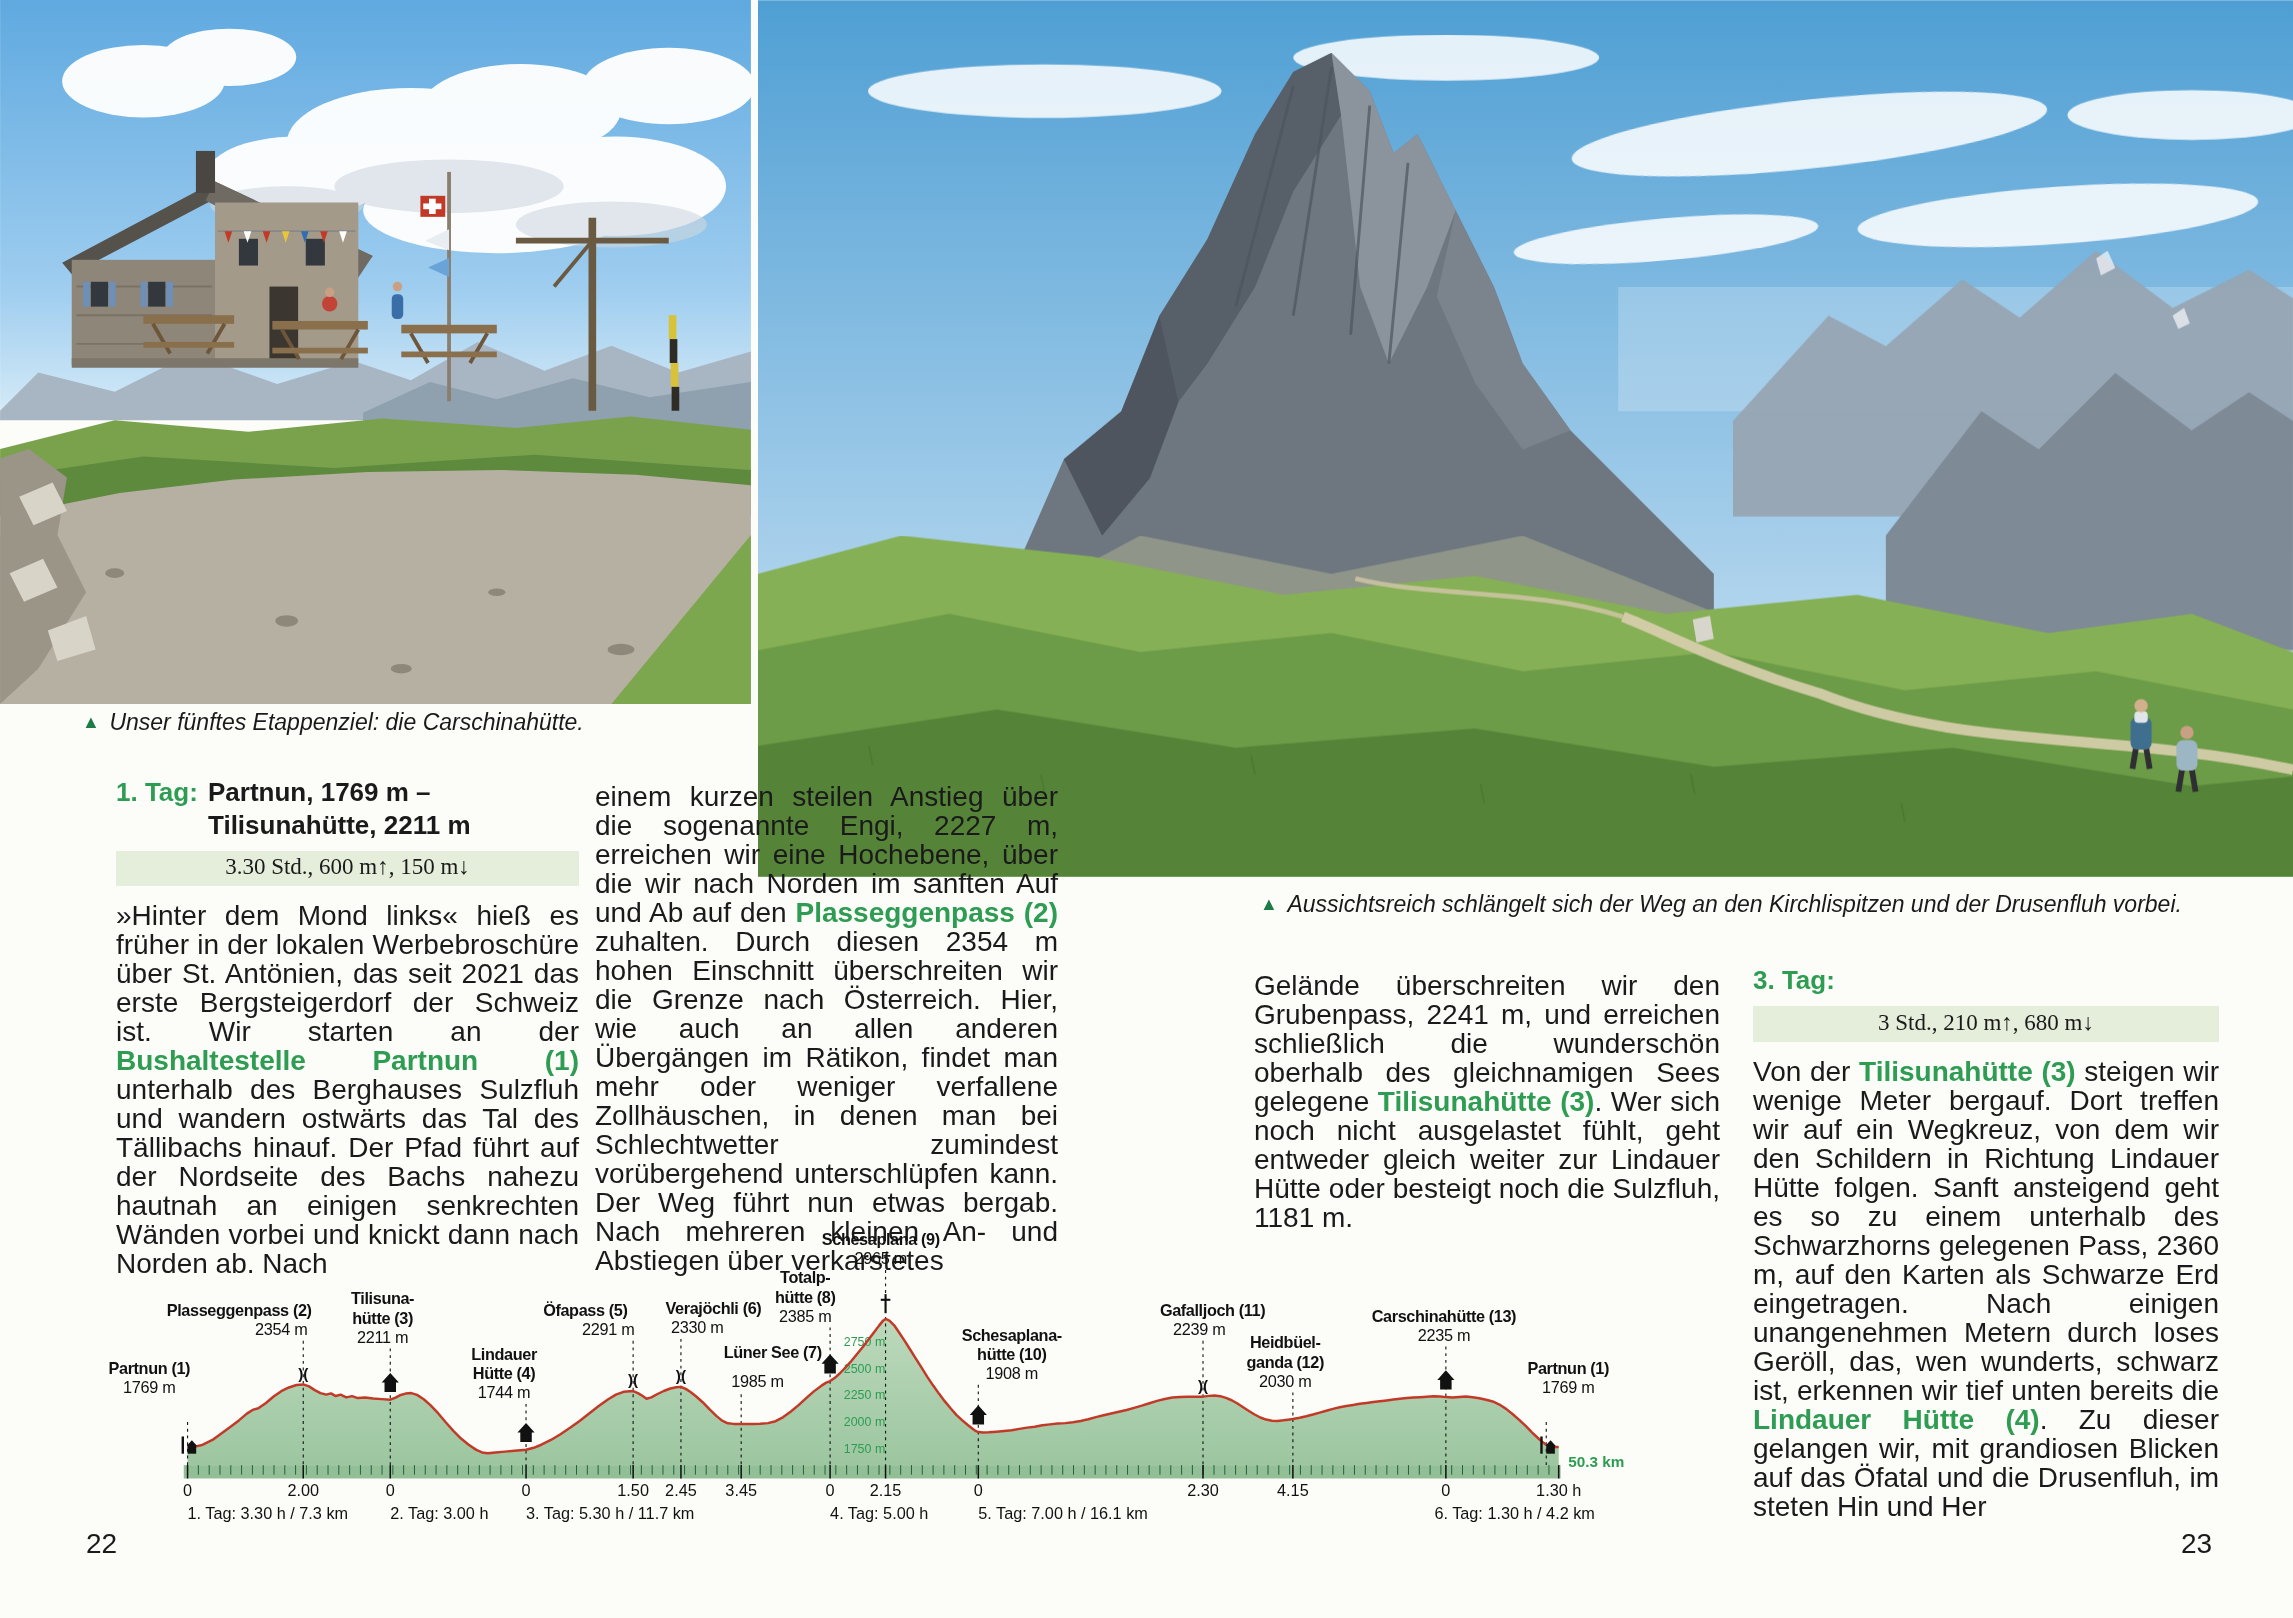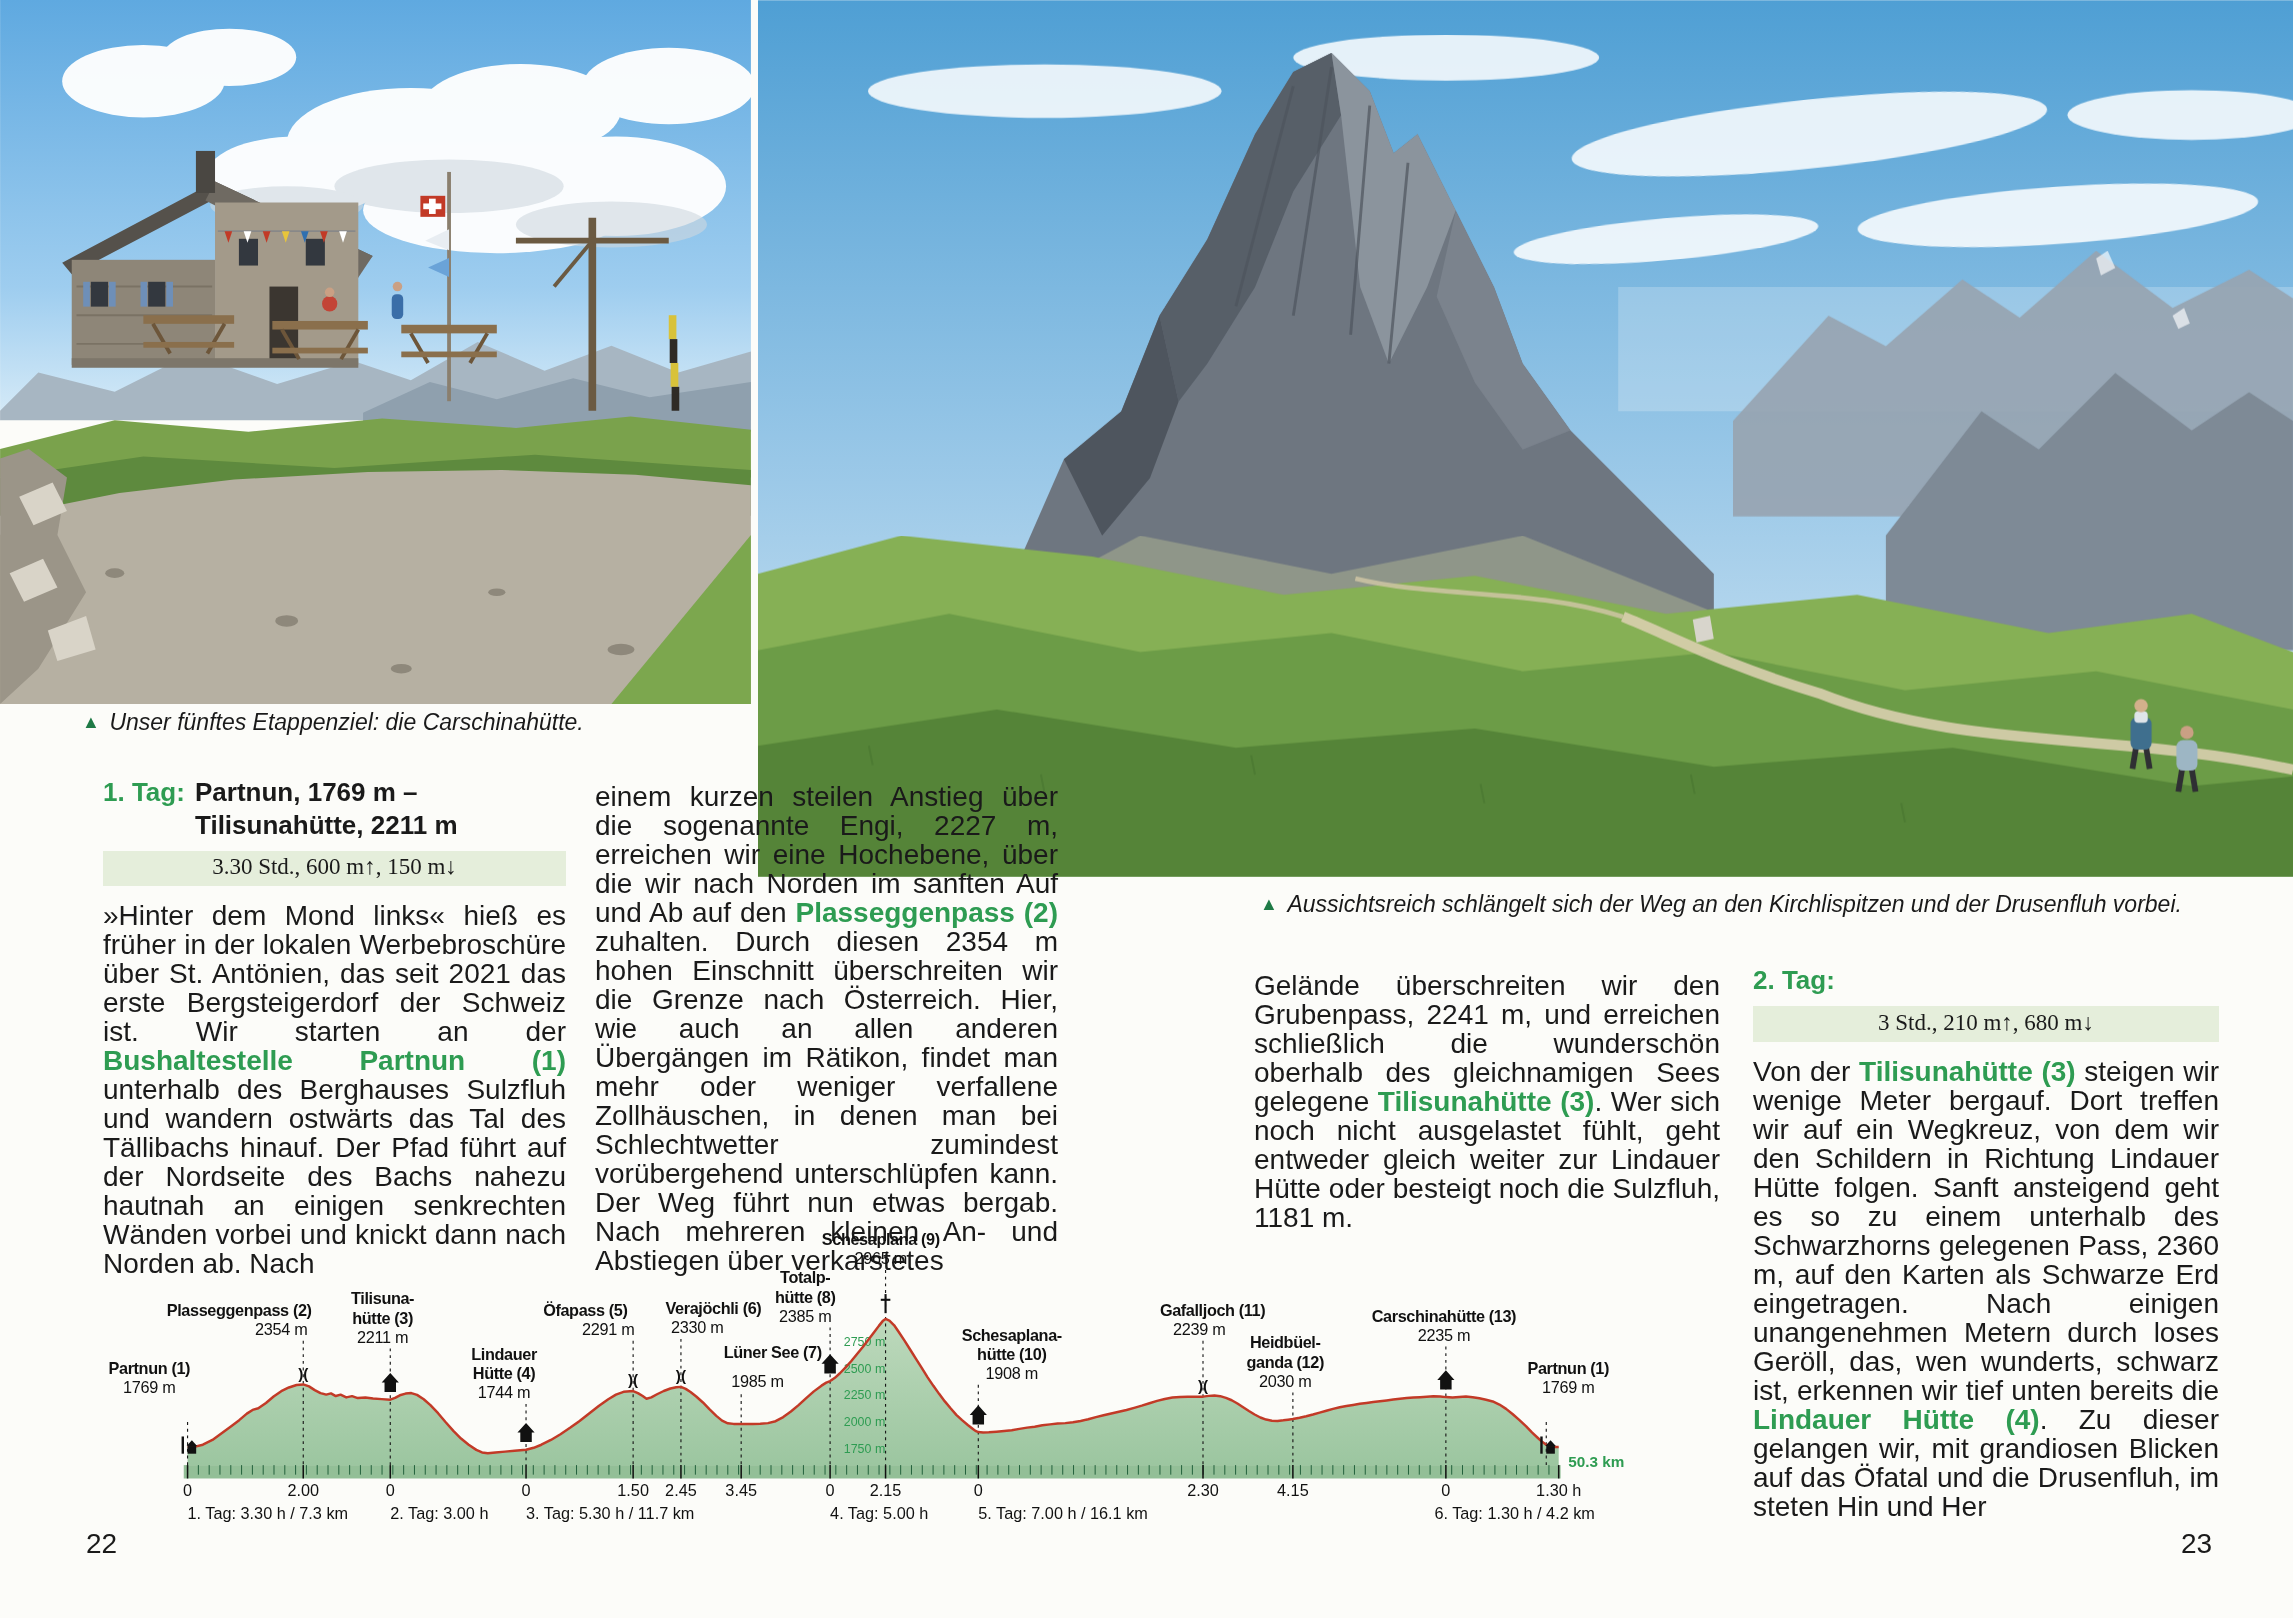--- a/index.html
+++ b/index.html
@@ -236,21 +236,21 @@
     </svg>
   </div>
 
   <div class="caption" style="left:82px;top:709px;">
     <span class="tri">▲</span><span>Unser fünftes Etappenziel: die Carschinahütte.</span>
   </div>
   <div class="caption" style="left:1260px;top:891px;">
     <span class="tri">▲</span><span>Aussichtsreich schlängelt sich der Weg an den Kirchlispitzen und der Drusenfluh vorbei.</span>
   </div>
 
-  <div class="col" style="left:103px;top:776px;width:463px;">
+  <div class="col" style="left:116px;top:776px;width:463px;">
     <div class="day-head">
       <div class="day-label">1. Tag:</div>
       <div class="day-title">
         <div>Partnun, 1769 m –</div>
         <div>Tilisunahütte, 2211 m</div>
       </div>
     </div>
     <div class="stats">3.30 Std., 600 m↑, 150 m↓</div>
     <div class="body"><span>»Hinter dem Mond links« hieß es früher in der lokalen Werbebroschüre über St. Antönien, das seit 2021 das erste Bergsteigerdorf der Schweiz ist. Wir starten an der </span><span class="seg-g">Bushaltestelle Partnun (1)</span><span> unterhalb des Berghauses Sulzfluh und wandern ostwärts das Tal des Tällibachs hinauf. Der Pfad führt auf der Nordseite des Bachs nahezu hautnah an einigen senkrechten Wänden vorbei und knickt dann nach Norden ab. Nach</span></div>
   </div>
@@ -258,21 +258,21 @@
   <div class="col" style="left:595px;top:782px;width:463px;">
     <div class="body" style="margin-top:0;"><span>einem kurzen steilen Anstieg über die sogenannte Engi, 2227 m, erreichen wir eine Hochebene, über die wir nach Norden im sanften Auf und Ab auf den </span><span class="seg-g">Plasseggenpass (2)</span><span> zuhalten. Durch diesen 2354 m hohen Einschnitt überschreiten wir die Grenze nach Österreich. Hier, wie auch an allen anderen Übergängen im Rätikon, findet man mehr oder weniger verfallene Zollhäuschen, in denen man bei Schlechtwetter zumindest vorübergehend unterschlüpfen kann. Der Weg führt nun etwas bergab. Nach mehreren kleinen An- und Abstiegen über verkarstetes</span></div>
   </div>
 
   <div class="col" style="left:1254px;top:971px;width:466px;">
     <div class="body" style="margin-top:0;"><span>Gelände überschreiten wir den Grubenpass, 2241 m, und erreichen schließlich die wunderschön oberhalb des gleichnamigen Sees gelegene </span><span class="seg-g">Tilisunahütte (3)</span><span>. Wer sich noch nicht ausgelastet fühlt, geht entweder gleich weiter zur Lindauer Hütte oder besteigt noch die Sulzfluh, 1181 m.</span></div>
   </div>
 
   <div class="col" style="left:1753px;top:964px;width:466px;">
     <div class="day-head">
-      <div class="day-label">2. Tag:</div>
+      <div class="day-label">3. Tag:</div>
     </div>
     <div class="stats">3 Std., 210 m↑, 680 m↓</div>
     <div class="body"><span>Von der </span><span class="seg-g">Tilisunahütte (3)</span><span> steigen wir wenige Meter bergauf. Dort treffen wir auf ein Wegkreuz, von dem wir den Schildern in Richtung Lindauer Hütte folgen. Sanft ansteigend geht es so zu einem unterhalb des Schwarzhorns gelegenen Pass, 2360 m, auf den Karten als Schwarze Erd eingetragen. Nach einigen unangenehmen Metern durch loses Geröll, das, wen wunderts, schwarz ist, erkennen wir tief unten bereits die </span><span class="seg-g">Lindauer Hütte (4)</span><span>. Zu dieser gelangen wir, mit grandiosen Blicken auf das Öfatal und die Drusenfluh, im steten Hin und Her</span></div>
   </div>
 
   <div class="chart">
     <svg id="chart-svg" width="1592" height="308" viewBox="0 0 1665 322">
       <defs>
         <linearGradient id="profFill" x1="0" y1="0" x2="0" y2="1">
           <stop offset="0" stop-color="#bdd9bc"></stop>

